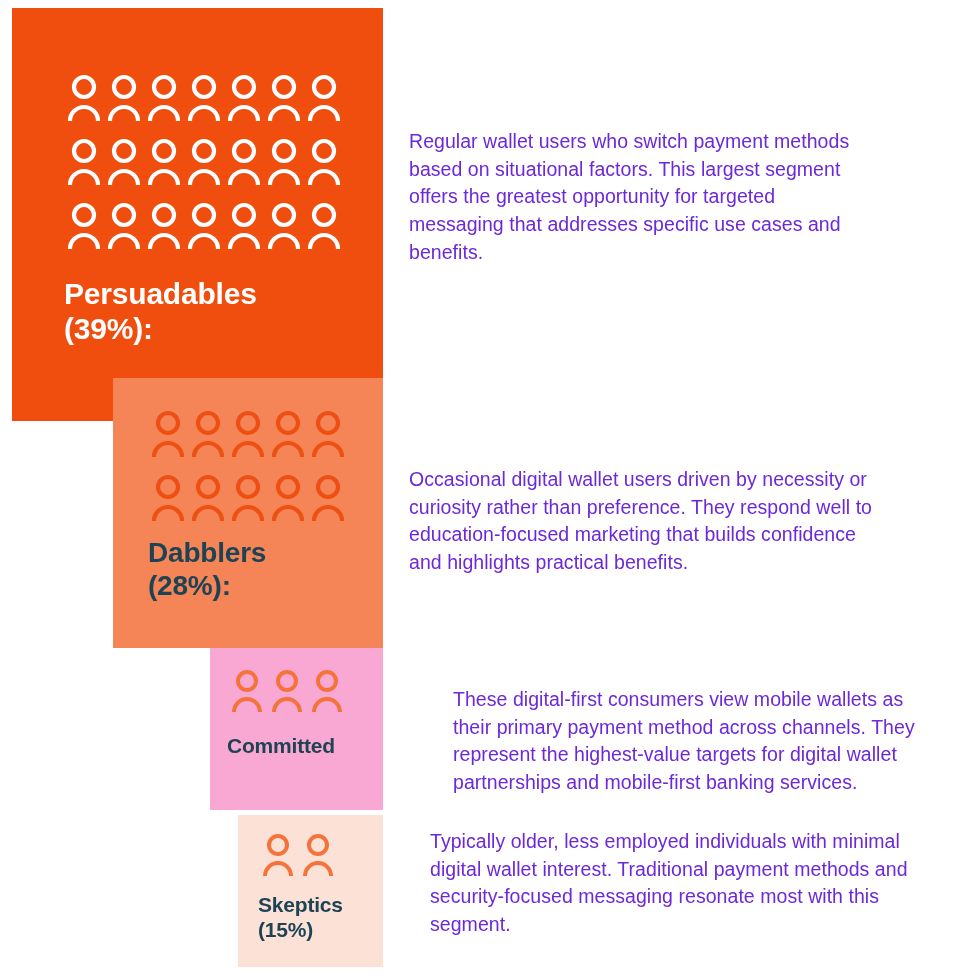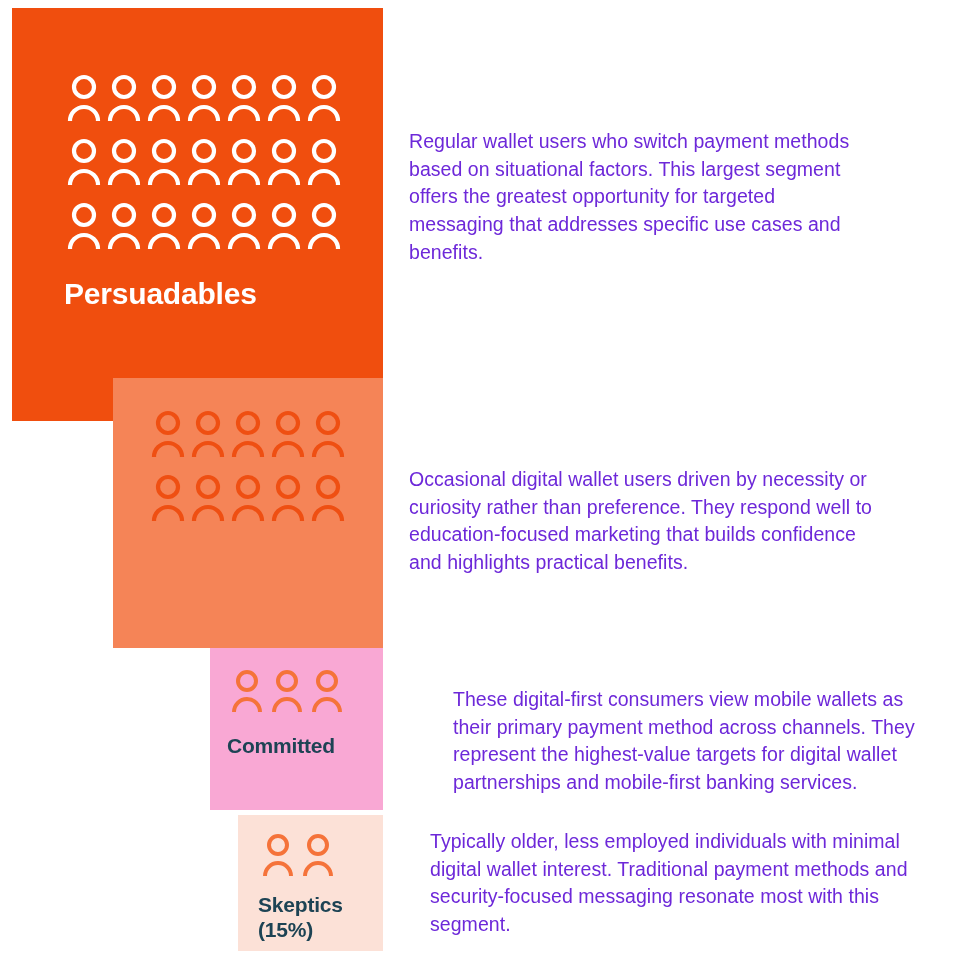--- a/index.html
+++ b/index.html
@@ -186,20 +186,21 @@
         <span class="person-icon">
           <svg width="40" height="60" viewBox="0 0 40 60">
               <circle cx="20" cy="17" r="10" fill="none" stroke="#FFFFFF" stroke-width="4.2"></circle>
               <path d="M6 51 a14 14 0 0 1 28 0" fill="none" stroke="#FFFFFF" stroke-width="4.2" stroke-linecap="butt"></path>
             </svg>
         </span>
       </div>
 
       <div class="seg-label" style="left:52px; top:268px; width:300px; font-size:30px; color:#FFFFFF;">
         <div>Persuadables</div>
+        <div>(39%):</div>
       </div>
     </div>
 
     <div class="seg-desc" style="left:409px; top:128px; width:445px;">
       <p>Regular wallet users who switch payment methods based on situational factors. This largest segment offers the greatest opportunity for targeted messaging that addresses specific use cases and benefits.</p>
     </div>
   </div>
 
   <div class="segment-row">
     <div class="seg-block" style="left:113px; top:378px; width:270px; height:270px; background:#F58457;">
@@ -260,20 +261,24 @@
             </svg>
         </span>
         <span class="person-icon">
           <svg width="40" height="60" viewBox="0 0 40 60">
               <circle cx="20" cy="17" r="10" fill="none" stroke="#EF4F12" stroke-width="4.2"></circle>
               <path d="M6 51 a14 14 0 0 1 28 0" fill="none" stroke="#EF4F12" stroke-width="4.2" stroke-linecap="butt"></path>
             </svg>
         </span>
       </div>
 
+      <div class="seg-label" style="left:35px; top:158px; width:230px; font-size:28px; color:#1d4354;">
+        <div>Dabblers</div>
+        <div>(28%):</div>
+      </div>
     </div>
 
     <div class="seg-desc" style="left:409px; top:466px; width:465px;">
       <p>Occasional digital wallet users driven by necessity or curiosity rather than preference. They respond well to education-focused marketing that builds confidence and highlights practical benefits.</p>
     </div>
   </div>
 
   <div class="segment-row">
     <div class="seg-block" style="left:210px; top:648px; width:173px; height:162px; background:#f9a8d4;">
 
@@ -302,21 +307,21 @@
         <div>Committed</div>
       </div>
     </div>
 
     <div class="seg-desc" style="left:409px; top:686px; width:480px;margin-left:44px;">
       <p>These digital-first consumers view mobile wallets as their primary payment method across channels. They represent the highest-value targets for digital wallet partnerships and mobile-first banking services.</p>
     </div>
   </div>
 
   <div class="segment-row">
-    <div class="seg-block" style="left:238px; top:815px; width:145px; height:136px; background:#FCE1D7;">
+    <div class="seg-block" style="left:238px; top:815px; width:145px; height:152px; background:#FCE1D7;">
 
       <div class="icon-grid" style="left:20px; top:15px; width:90px;">
         <span class="person-icon">
           <svg width="40" height="52" viewBox="0 0 40 52">
               <circle cx="20" cy="15" r="9" fill="none" stroke="#F5733A" stroke-width="4"></circle>
               <path d="M7 46 a13 13 0 0 1 26 0" fill="none" stroke="#F5733A" stroke-width="4" stroke-linecap="butt"></path>
             </svg>
         </span>
         <span class="person-icon">
           <svg width="40" height="52" viewBox="0 0 40 52">

